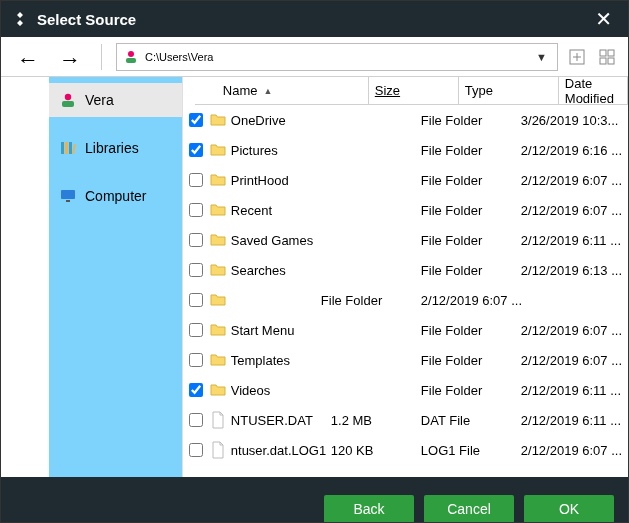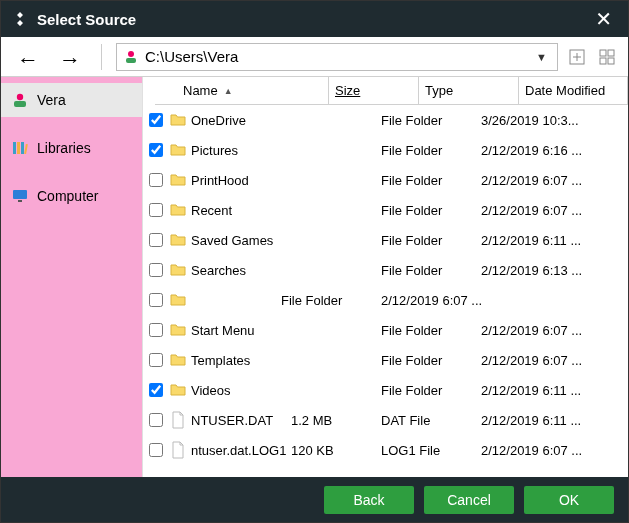--- a/index.html
+++ b/index.html
@@ -6,25 +6,25 @@
 body { font-family: Arial, sans-serif; font-size: 13px; background: #fff; width: 629px; height: 523px; overflow: hidden; border: 1px solid #333; }
 .titlebar { background: #1f2b30; color: #fff; height: 36px; display: flex; align-items: center; padding: 0 10px; }
 .titlebar .logo { width: 18px; height: 18px; margin-right: 8px; display: inline-flex; align-items: center; justify-content: center; }
 .titlebar .title { font-weight: bold; font-size: 15px; }
 .titlebar .close { margin-left: auto; font-size: 20px; cursor: pointer; padding: 0 6px; }
 .toolbar { height: 40px; display: flex; align-items: center; padding: 0 10px; border-bottom: 1px solid #d0d0d0; gap: 8px; }
 .nav-arrow { font-size: 22px; cursor: pointer; padding: 0 6px; color: #000; }
 .vdiv { width:1px; height:26px; background:#ccc; margin:0 6px;}
 .pathbox { flex: 1; display: flex; align-items: center; border: 1px solid #bcbcbc; height: 28px; padding: 0 6px; background: #fff; }
 .pathbox .usericon { width: 16px; height: 16px; margin-right: 6px; }
-.pathbox .pathtext { flex: 1; color: #000; font-size: 15px; }
+.pathbox .pathtext { flex: 1; color: #000; font-size: 11px; }
 .pathbox .dropdown { font-size: 11px; color: #333; padding: 0 4px; cursor: pointer; }
 .tool-icon { width: 22px; height: 22px; display:inline-flex; align-items:center; justify-content:center; cursor:pointer; }
 .main { display: flex; height: 400px; }
-.sidebar { width: 142px; background: #f9a8d4; border-right: 1px solid #e0e0e0; padding-top: 6px; }
+.sidebar { width: 142px; background: #7dd3fc; border-right: 1px solid #e0e0e0; padding-top: 6px; margin-left: 48px; }
 .sidebar-item { display:flex; align-items:center; padding: 8px 10px; cursor:pointer; gap: 8px; font-size: 14px; }
 .sidebar-item.active { background: #e8e8e8; }
 .sidebar-item .icon { width: 18px; height: 18px; display:inline-flex; align-items:center; justify-content:center; }
 .sidebar-spacer { height: 14px; }
 .content { flex: 1; display:flex; flex-direction: column; position: relative; }
 .headers { display:flex; height: 28px; border-bottom: 1px solid #d0d0d0; background:#fff; padding-left: 22px; margin-left: 12px; }
 .headers > div { display:flex; align-items:center; padding:0 6px; border-right:1px solid #d0d0d0; font-size:13px; color:#000; cursor:pointer; }
 .col-name { width: 152px; }
 .col-size { width: 90px; text-decoration: underline; }
 .col-type { width: 100px; }
@@ -32,21 +32,21 @@
 .sort-arrow { font-size: 9px; margin-left: 6px; color:#555; }
 .rows { flex:1; overflow-y: auto; overflow-x: hidden; }
 .row { display:flex; align-items:center; height: 30px; padding-left: 4px; }
 .row .chk { width: 18px; display:flex; justify-content:center; }
 .row .icon { width: 26px; display:flex; justify-content:center; align-items:center; }
 .row .name { width: 100px; white-space: nowrap; overflow: hidden; text-overflow: ellipsis; }
 .row .size { width: 90px; }
 .row .type { width: 100px; }
 .row .date { flex:1; white-space:nowrap; overflow:hidden; text-overflow:ellipsis; padding-right: 6px; }
 input[type=checkbox]{ width:14px; height:14px; cursor:pointer;}
-.footer { height: 46px; background:#1f2b30; display:flex; align-items:center; justify-content:flex-end; padding: 0 14px; gap: 10px; }
+.footer { height: 46px; background:#1f2b30; display:flex; align-items:flex-end; justify-content:flex-end; padding: 0 14px; gap: 10px; }
 .btn { background:#2e9e3f; color:#fff; border:none; height:28px; width:90px; font-size:14px; cursor:pointer; border-radius:2px; }
 .rows::-webkit-scrollbar { width: 14px; }
 .rows::-webkit-scrollbar-track { background: #eee; }
 .rows::-webkit-scrollbar-thumb { background: #b0b0b0; }
 svg { display:block; }
 </style>
 </head>
 <body>
 
 <div class="titlebar">

